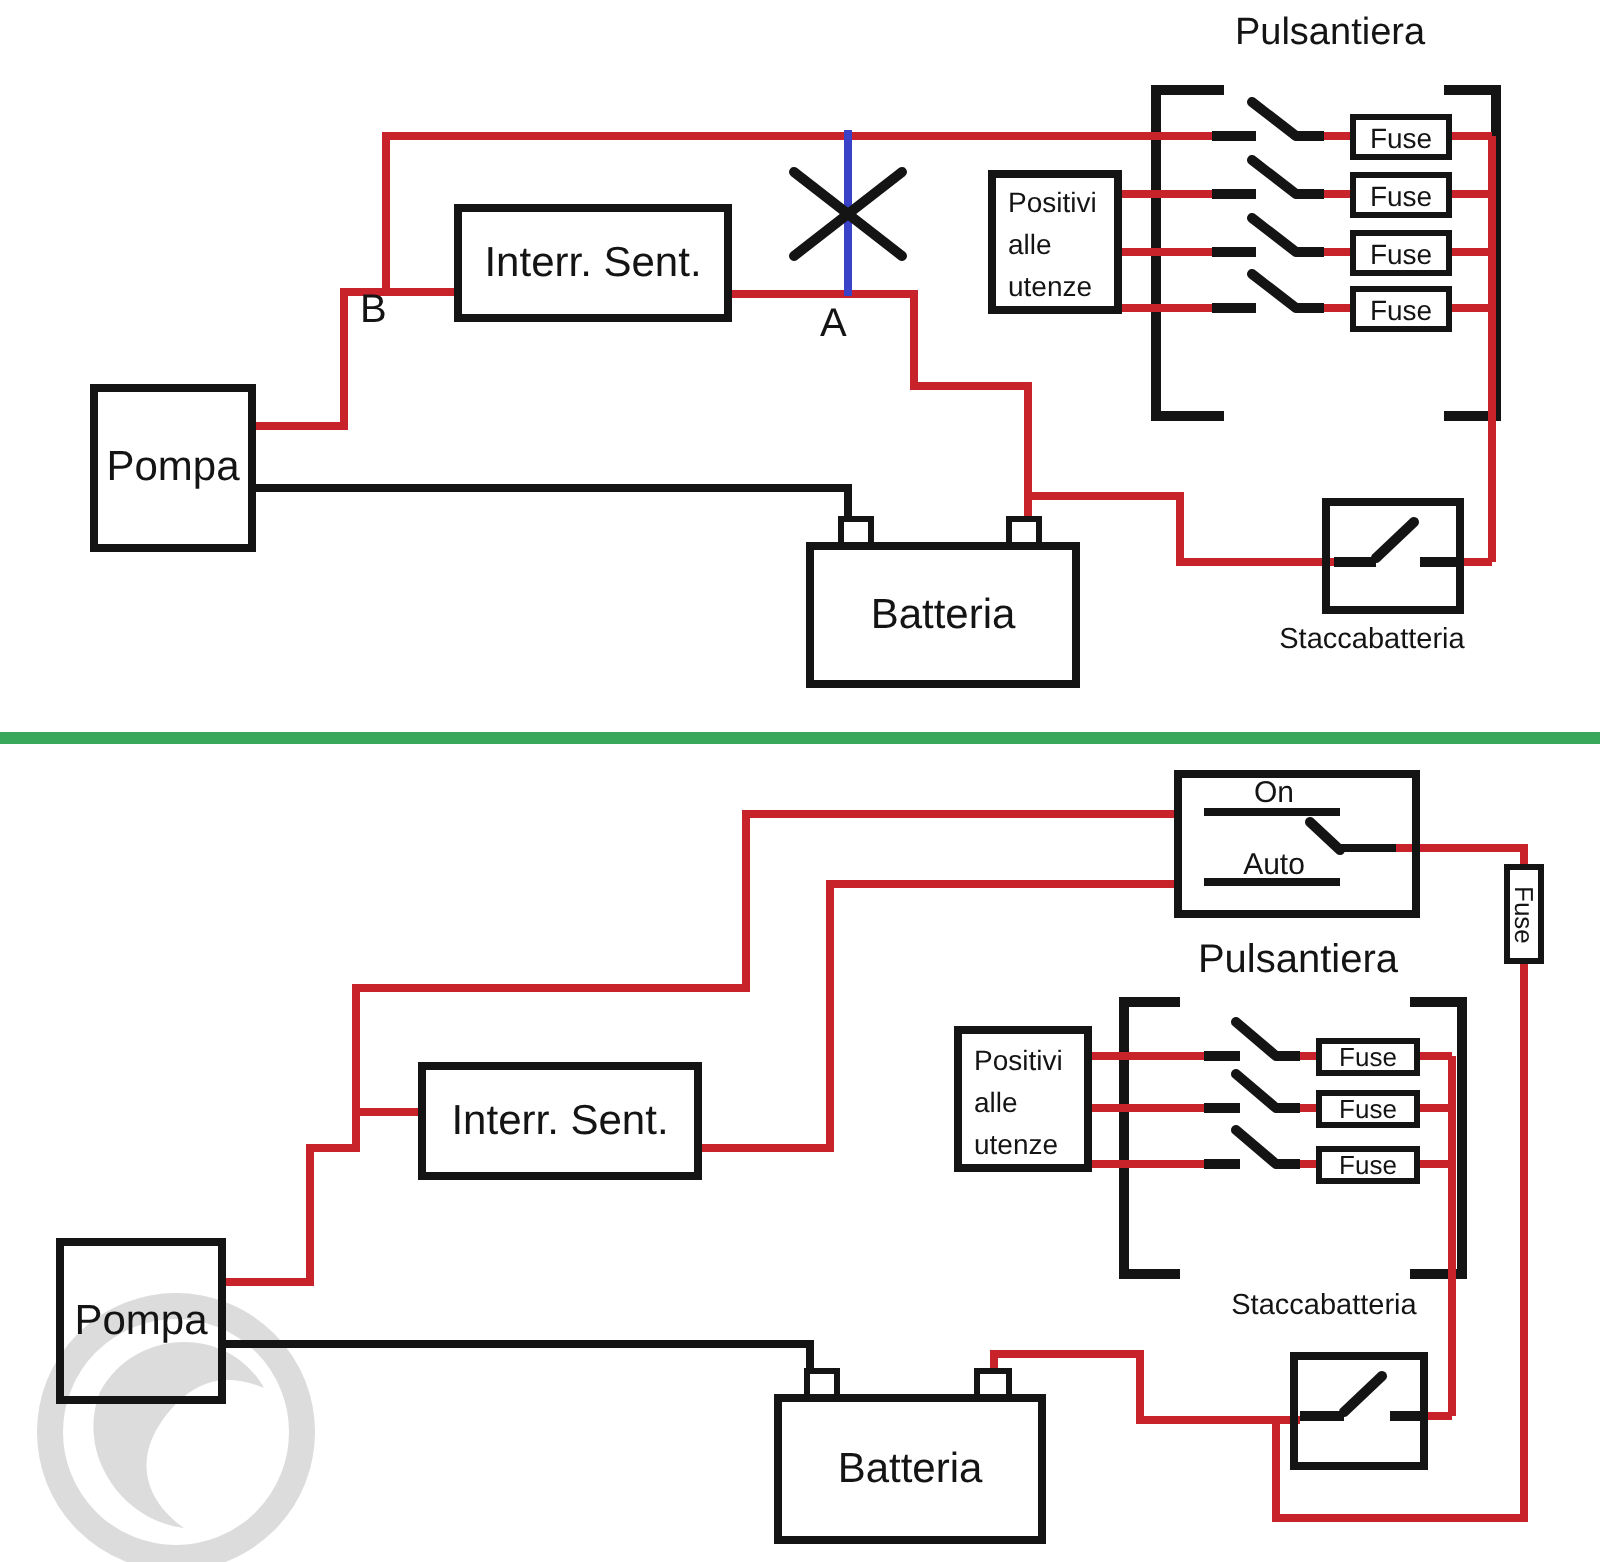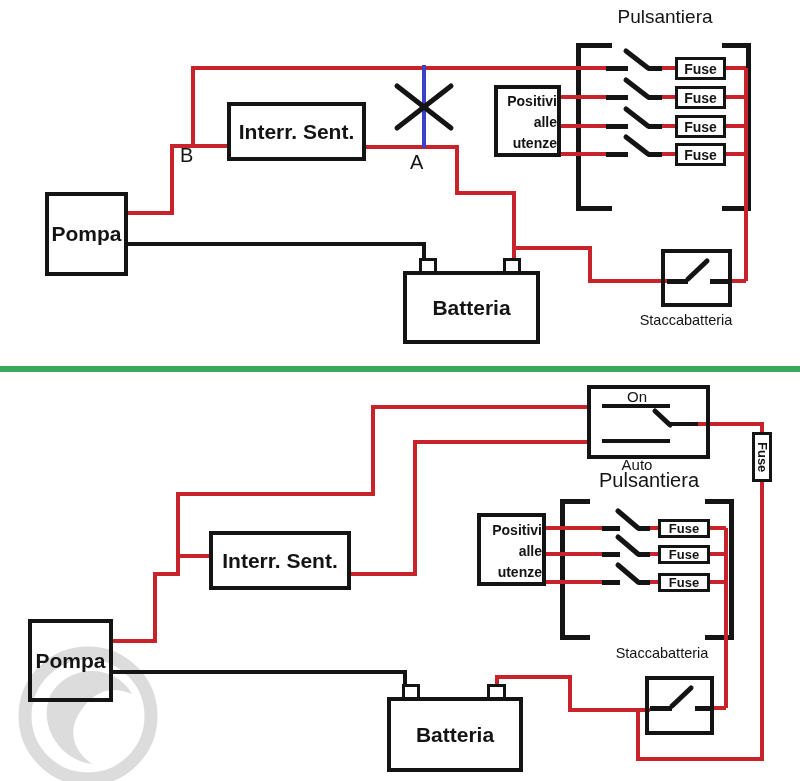--- a/index.html
+++ b/index.html
@@ -3,21 +3,21 @@
 <meta charset="utf-8">
 <style>
   html,body{margin:0;padding:0;background:#fff;}
   #stage{position:relative;width:800px;height:781px;background:#ffffff;overflow:hidden;
          font-family:"Liberation Sans",sans-serif;color:#141414;}
   .layer{position:absolute;left:0;top:0;width:800px;height:781px;}
   #wm-layer{z-index:1;}
   #wire-layer{z-index:2;}
   #box-layer{z-index:3;}
   .box{position:absolute;box-sizing:border-box;border:4px solid #141414;background:transparent;
-       display:flex;align-items:center;justify-content:center;font-weight:bold;text-align:right;}
+       display:flex;align-items:center;justify-content:center;font-weight:normal;}
   .thin{border-width:3px;}
   .lbl{position:absolute;font-weight:normal;white-space:nowrap;}
   .center{text-align:center;display:block;}
   .multiline{display:block;padding:3px 0 0 6px;font-size:14px;line-height:21px;}
   .vtext{writing-mode:vertical-rl;display:flex;align-items:center;justify-content:center;}
   #wm-text{position:absolute;left:181px;top:664px;font-size:61px;font-weight:bold;
            letter-spacing:0px;color:#ececec;-webkit-text-stroke:2px #cfcfcf;
            text-shadow:2px 3px 2px #d8d8d8;white-space:nowrap;}
   #wm-logo{position:absolute;left:12px;top:638px;}
 </style>
@@ -172,21 +172,21 @@
       <span>Batteria</span>
     </div>
     <div class="box thin" style="left:419px;top:258px;width:18px;height:17px;"></div>
     <div class="box thin" style="left:503px;top:258px;width:18px;height:17px;"></div>
 
     <div class="box" style="left:661px;top:249px;width:71px;height:58px;"></div>
     <div class="lbl center" style="left:616px;top:312px;width:140px;font-size:14.5px;">Staccabatteria</div>
 
     <div class="box" style="left:587px;top:385px;width:123px;height:74px;"></div>
     <div class="lbl center" style="left:617px;top:388px;width:40px;font-size:15px;text-align:center;">On</div>
-    <div class="lbl center" style="left:607px;top:424px;width:60px;font-size:15px;margin-top:32px;">Auto</div>
+    <div class="lbl center" style="left:607px;top:424px;width:60px;font-size:15px;">Auto</div>
 
     <div class="box thin vtext" style="left:752px;top:432px;width:20px;height:50px;font-size:13px;">
       <span class="vtext">Fuse</span>
     </div>
 
     <div class="lbl center" style="left:561px;top:469px;width:176px;font-size:20px;">Pulsantiera</div>
 
     <div class="box" style="left:477px;top:513px;width:69px;height:73px;">
       <span class="multiline" style="width:100%;">
         <span style="display:block;">Positivi</span>

